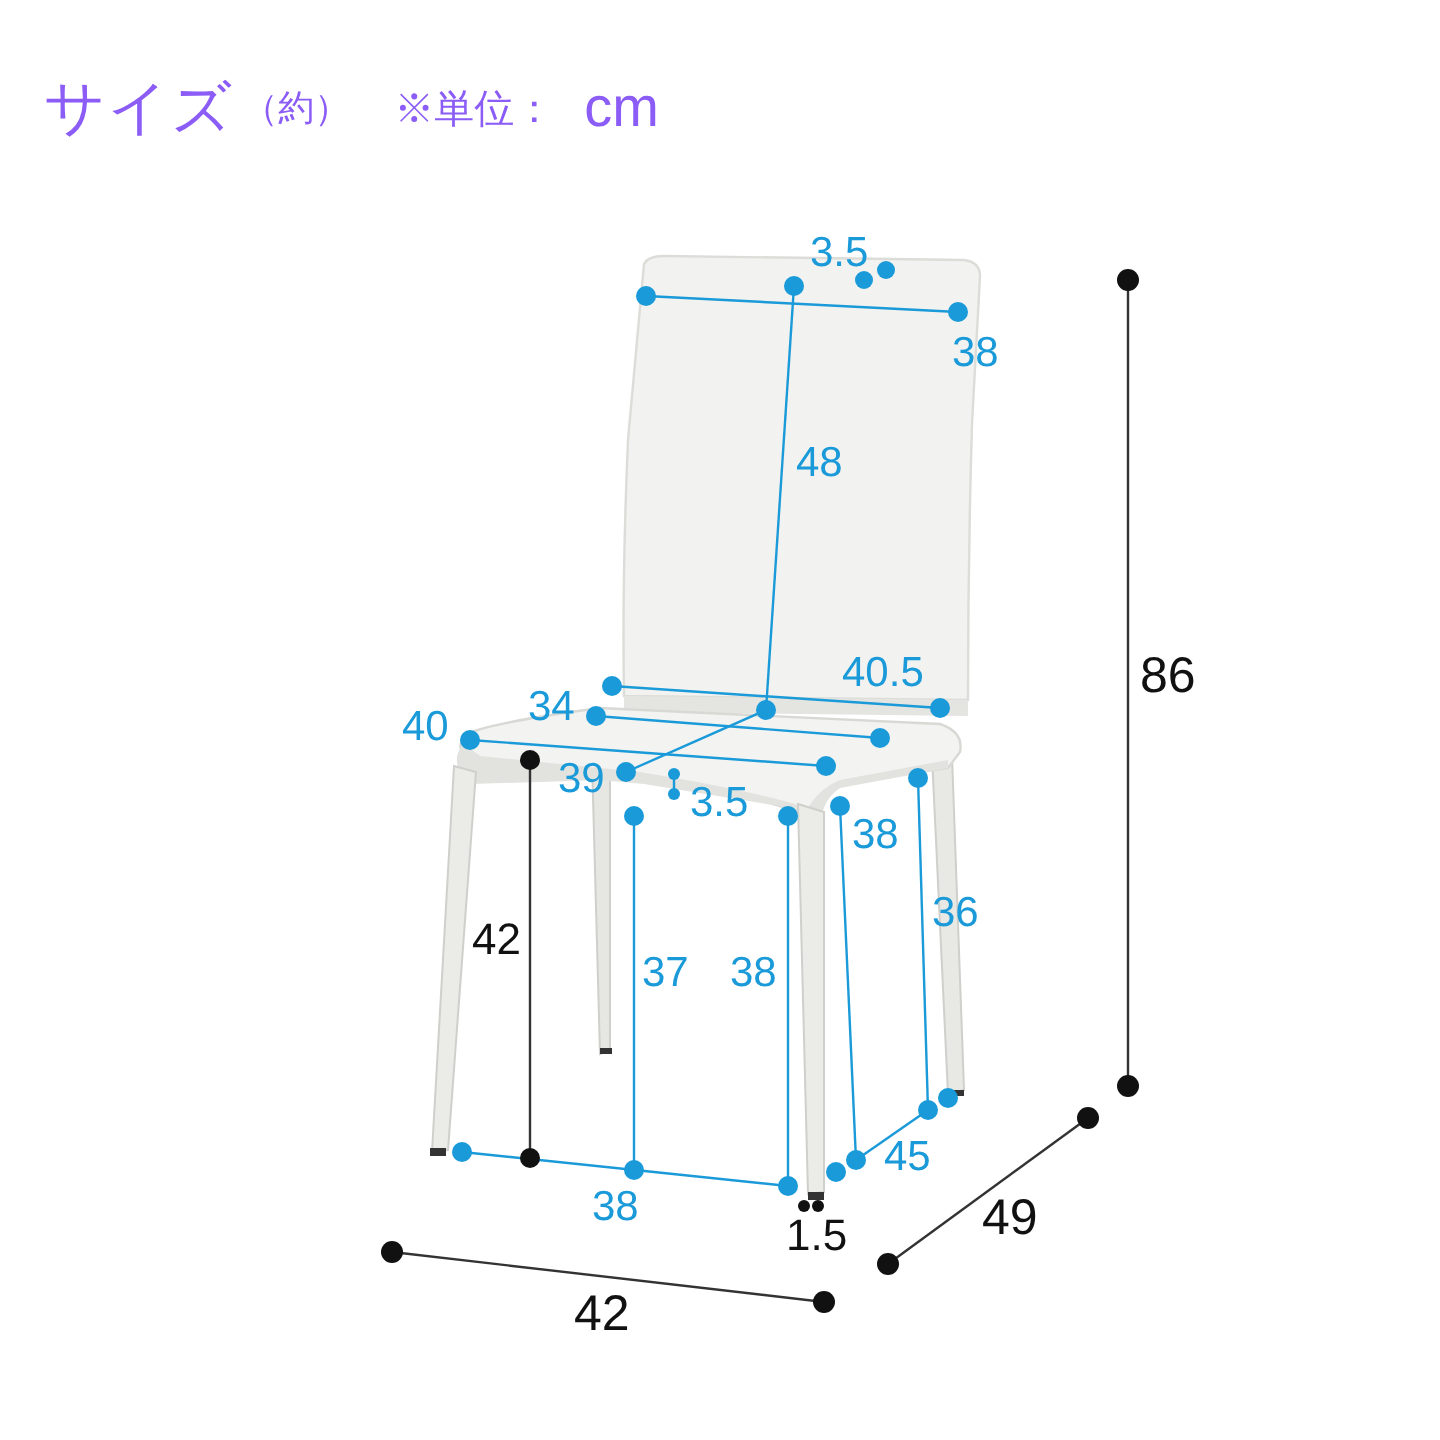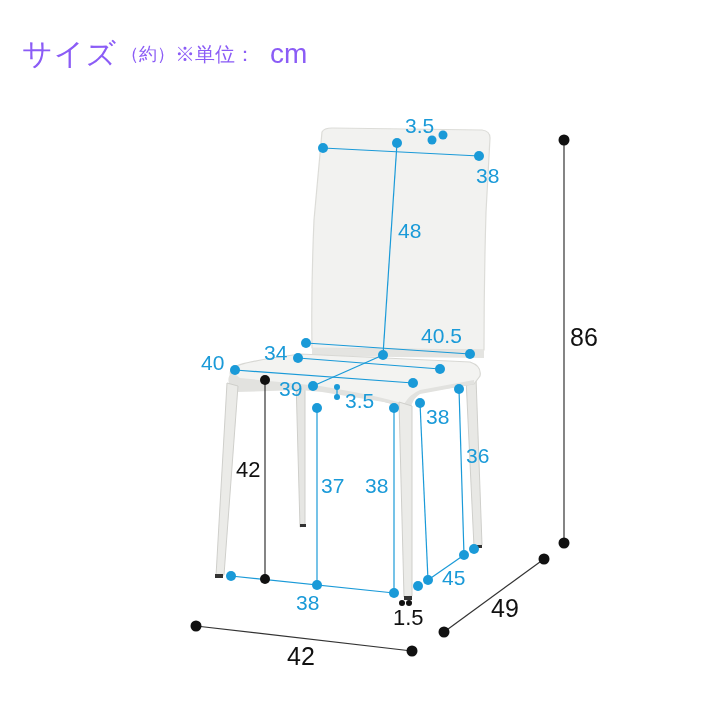--- a/index.html
+++ b/index.html
@@ -1,20 +1,20 @@
 <!DOCTYPE html>
 <html><head>
 <meta charset="utf-8">
 <style>
   html, body { margin:0; padding:0; background:#ffffff; }
   body { width:720px; height:720px; position:relative; overflow:hidden; font-family:"Liberation Sans", sans-serif; }
   .title { position:absolute; left:22px; top:34px; height:40px; display:flex; align-items:center; color:#8b5cf6; white-space:nowrap; }
   .title .main { font-size:30px; font-family:"DejaVu Sans", sans-serif; letter-spacing:1px; }
   .title .approx { font-size:18px; font-family:"DejaVu Sans", sans-serif; margin-left:4px; }
-  .title .unit { font-size:20px; font-family:Liberation Serif, serif; }
+  .title .unit { font-size:20px; font-family:Liberation Serif, serif; margin-left:22px; }
   .title .unit-val { font-size:28px; margin-left:15px; }
   svg { position:absolute; left:0; top:0; }
   .lbl-blue { fill:#1a9ad8; font-family:"Liberation Sans", sans-serif; font-size:21px; }
   .lbl-black { fill:#111; font-family:"Liberation Sans", sans-serif; font-size:22px; }
   .lbl-black-lg { fill:#111; font-family:"Liberation Sans", sans-serif; font-size:25px; }
 </style>
 </head>
 <body>
 
 <div class="title">

